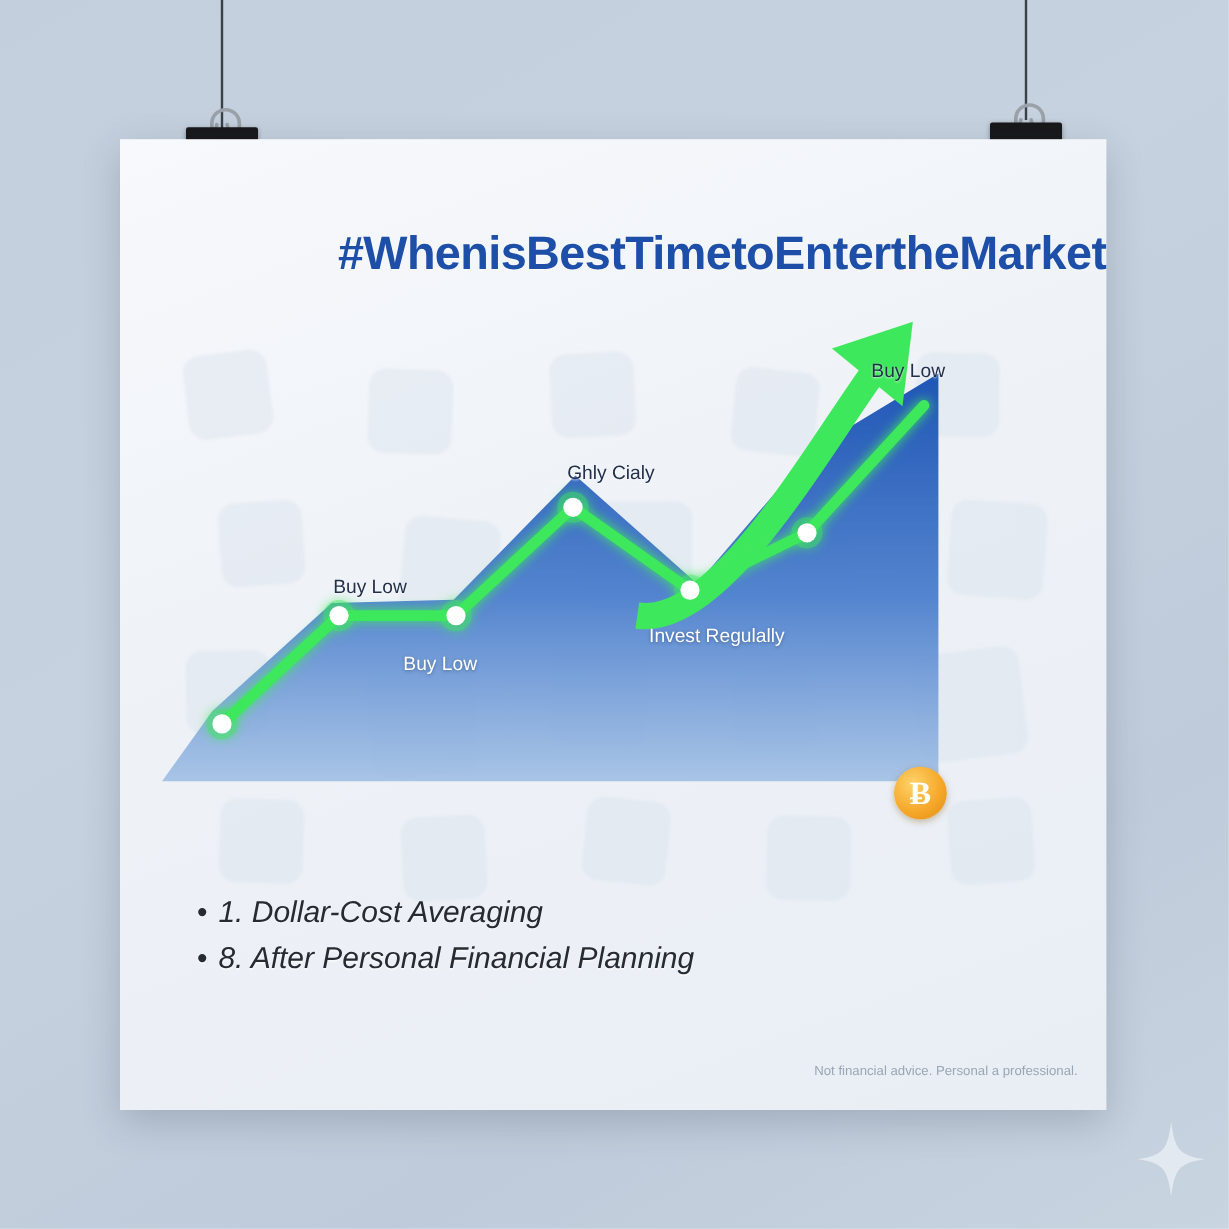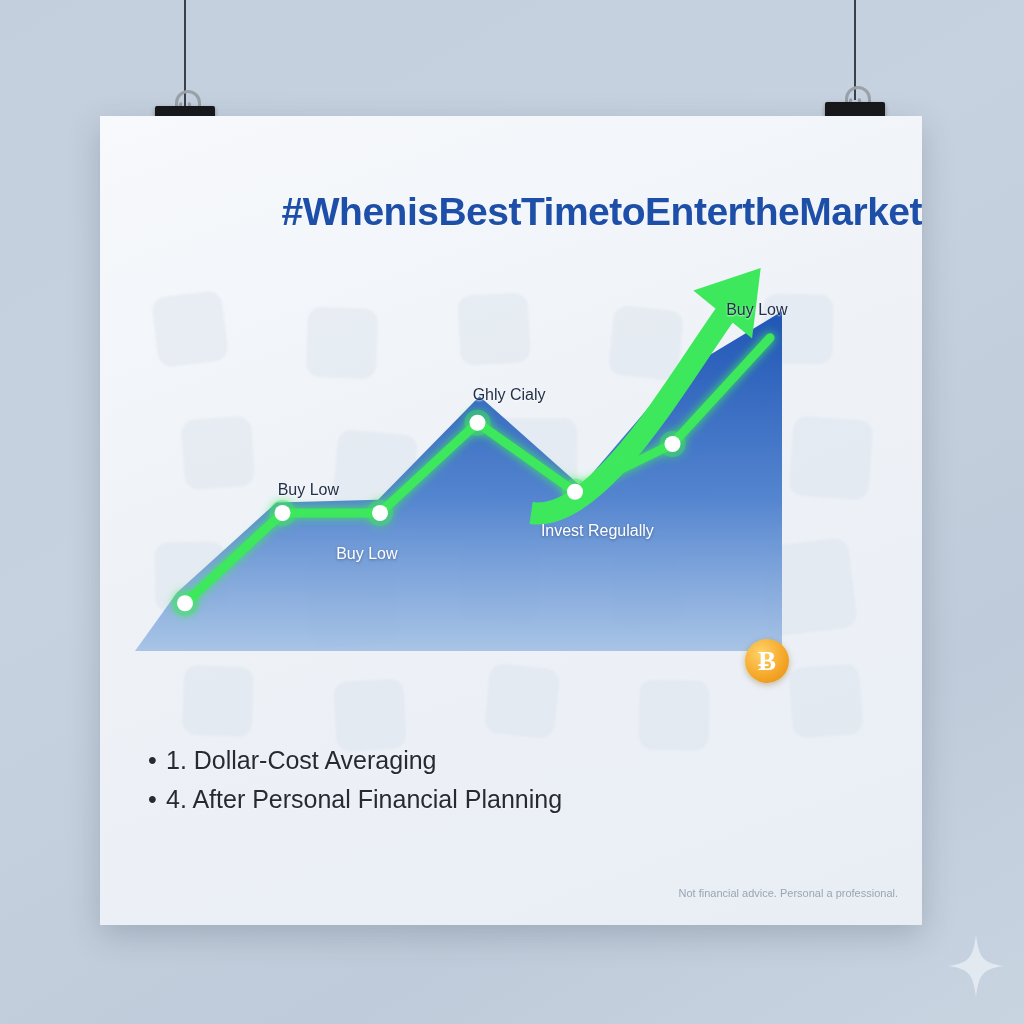--- a/index.html
+++ b/index.html
@@ -45,21 +45,21 @@
   .lbl.dark{color:#23304a;text-shadow:0 1px 2px rgba(255,255,255,.75);}
   .lbl.light{color:#ffffff;text-shadow:0 1px 3px rgba(20,40,80,.45);}
   .coin{
     position:absolute;width:44px;height:44px;border-radius:50%;
     background:radial-gradient(circle at 36% 32%,#ffd36b 0%,#f6a92b 55%,#e08d14 100%);
     box-shadow:0 2px 6px rgba(120,80,0,.35);
     display:flex;align-items:center;justify-content:center;
     color:#fff;font-size:27px;font-weight:bold;font-family:"Liberation Serif",serif;
   }
   
-  .bullets{position:absolute;left:48px;top:630px;width:700px;}
+  .bullets{position:absolute;left:64px;top:630px;width:700px;font-style:italic;}
   .bullet{font-size:25px;color:#262b31;margin-bottom:10px;white-space:nowrap;
           text-shadow:0 1px 1px rgba(255,255,255,.55);}
   .bullet .dot{display:inline-block;width:18px;}
   .disclaimer{position:absolute;right:24px;bottom:26px;font-size:11px;color:#9aa6b4;}
   
   .sparkle{position:absolute;left:948px;top:935px;width:56px;height:62px;opacity:.85;}
 </style>
 </head>
 <body>
 
@@ -152,21 +152,21 @@
         <div class="lbl dark" style="left: 626.125px; top: 34.6923px;">Buy Low</div>
       </div>
     <div class="coin" style="left:645px;top:373px;">Ƀ</div>
   </div>
 
   <div class="bullets">
     <div class="bullet">
       <span class="dot">•</span><span>1. Dollar-Cost Averaging</span>
     </div>
     <div class="bullet">
-      <span class="dot">•</span><span>4. After Personal Financial Planning</span>
+      <span class="dot">•</span><span>8. After Personal Financial Planning</span>
     </div>
   </div>
 
   <div class="disclaimer">Not financial advice. Personal a professional.</div>
 </div>
 
 <svg class="sparkle" viewBox="0 0 56 62">
   <path d="M28 0 C31 22 34 28 56 31 C34 34 31 40 28 62 C25 40 22 34 0 31 C22 28 25 22 28 0 Z" fill="#eaf0f6" opacity="0.9"></path>
 </svg>
 

